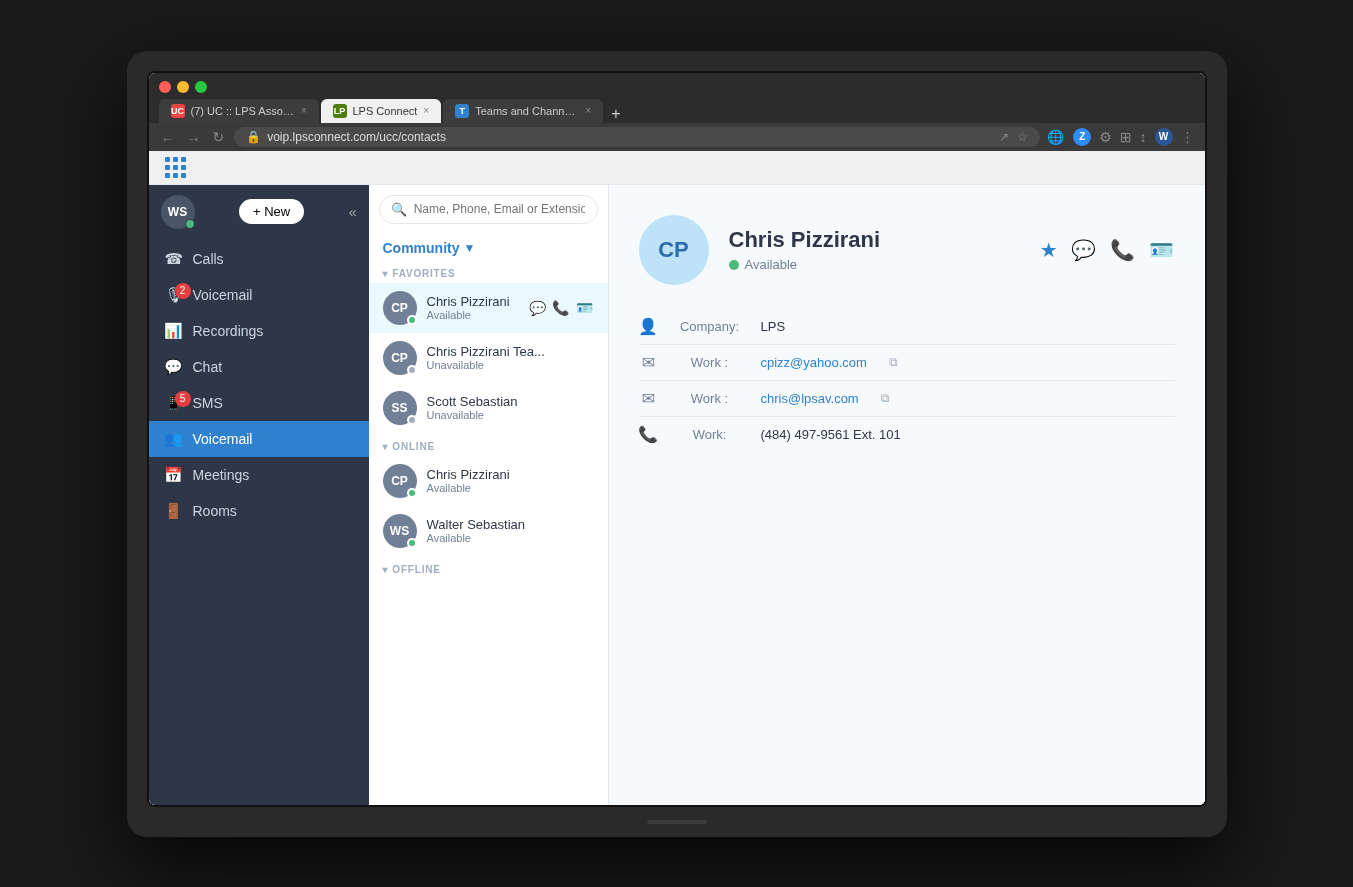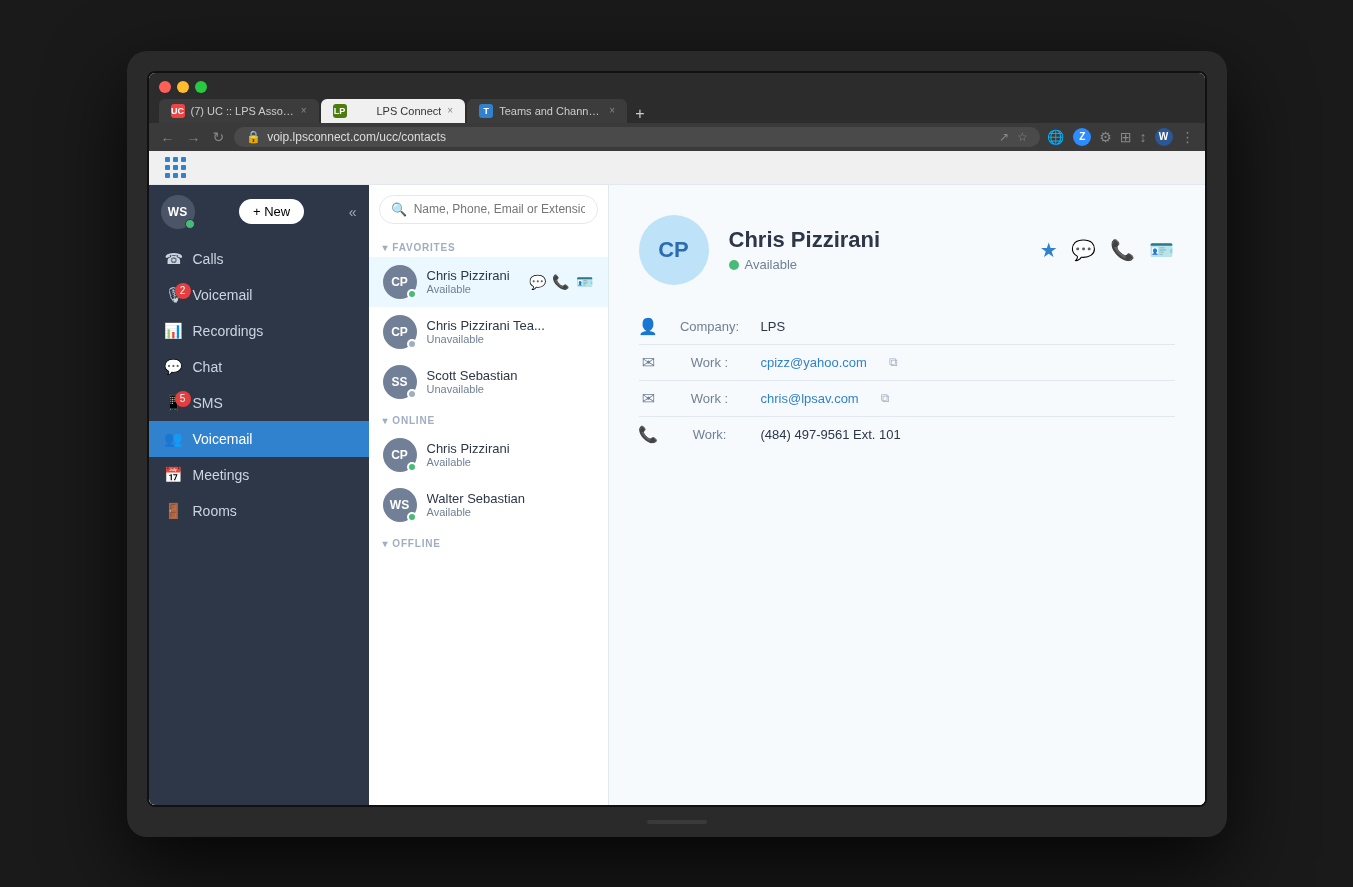--- a/index.html
+++ b/index.html
@@ -303,21 +303,21 @@
       </div>
       <div class="browser-tabs" id="tabs-container">
 
       <div class="tab">
             <span style="background: #ef4444; color: rgb(255, 255, 255); border-radius: 3px; width: 14px; height: 14px; display: inline-flex; align-items: center; justify-content: center; font-size: 9px; font-weight: bold; flex-shrink: 0;">UC</span>
             <span style="overflow: hidden; text-overflow: ellipsis;">(7) UC :: LPS Associates, LLC</span>
             <span class="tab-close">×</span>
           </div>
           <div class="tab active">
             <span style="background: #4d7c0f; color: rgb(255, 255, 255); border-radius: 3px; width: 14px; height: 14px; display: inline-flex; align-items: center; justify-content: center; font-size: 9px; font-weight: bold; flex-shrink: 0;">LP</span>
-            <span style="overflow: hidden; text-overflow: ellipsis; margin-left: 24px;">LPS Connect</span>
+            <span style="overflow: hidden; text-overflow: ellipsis;">LPS Connect</span>
             <span class="tab-close">×</span>
           </div>
           <div class="tab">
             <span style="background: rgb(49, 130, 206); color: rgb(255, 255, 255); border-radius: 3px; width: 14px; height: 14px; display: inline-flex; align-items: center; justify-content: center; font-size: 9px; font-weight: bold; flex-shrink: 0;">T</span>
             <span style="overflow: hidden; text-overflow: ellipsis;">Teams and Channels | Custom...</span>
             <span class="tab-close">×</span>
           </div>
           <button class="tab-new">+</button>
         </div>
     </div>
@@ -408,20 +408,24 @@
               <span>Rooms</span>
             </div>
           </nav>
       </div>
 
       <div class="contacts-panel">
         <div class="search-bar">
           <span style="color:#a0aec0;">🔍</span>
           <input type="text" placeholder="Name, Phone, Email or Extension" style="">
         </div>
+        <div class="community-header">
+          <span>Community</span>
+          <span style="font-size:12px;">▼</span>
+        </div>
         <div class="contact-list" id="contact-list">
 
         <div class="section-header">
               <span>▾</span>
               <span>FAVORITES</span>
             </div>
             <div class="contact-item selected">
               <div class="contact-avatar" style="background: rgb(113, 128, 150);">CP<div class="status-dot status-online"></div></div>
               <div class="contact-info">
                 <div class="contact-name">Chris Pizzirani</div>

